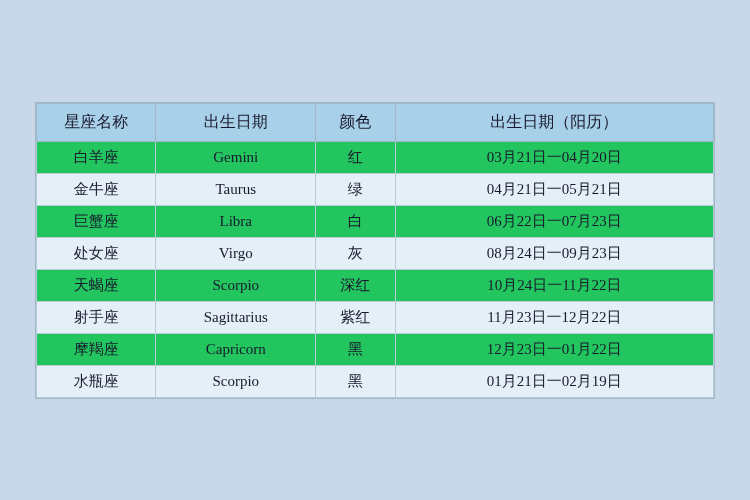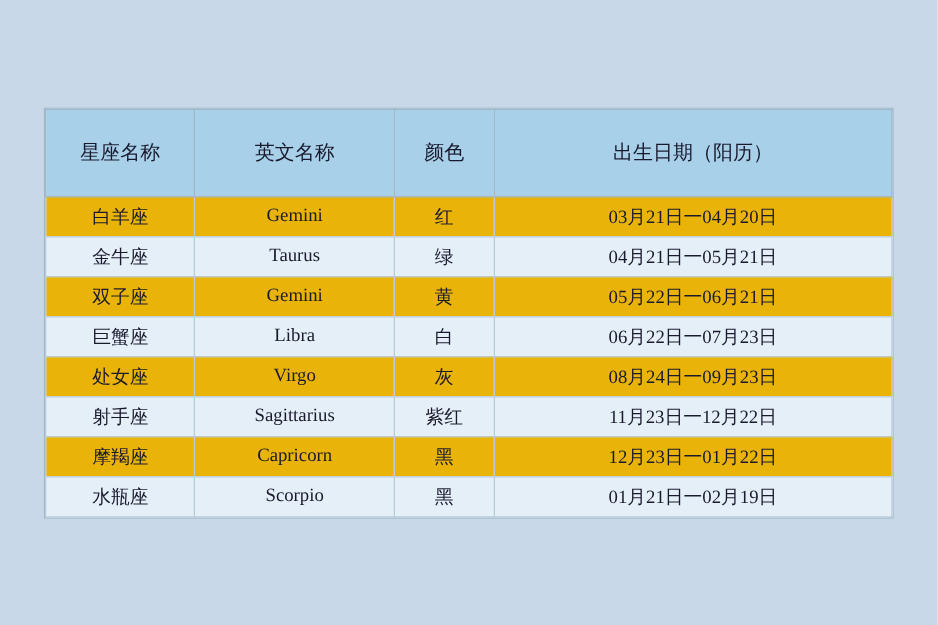--- a/index.html
+++ b/index.html
@@ -28,29 +28,29 @@
       width: 100%;
       border-collapse: collapse;
     }
 
     thead tr {
       background-color: #a8d0e8;
     }
 
     thead th {
       border: 1px solid #a0b8c8;
-      padding: 24px 12px;
+      padding: 8px 12px;
       text-align: center;
       font-size: 16px;
       font-weight: normal;
       color: #1a1a2e;
     }
 
     tbody tr {
-      background-color: #eab308;
+      background-color: #22c55e;
     }
 
     tbody tr:nth-child(even) {
       background-color: #e4eff8;
     }
 
     tbody td {
       border: 1px solid #b8ccd8;
       padding: 6px 12px;
       text-align: center;
@@ -64,55 +64,55 @@
     .col-date    { width: 320px; }
   </style>
 </head>
 <body>
 
 <div class="table-container">
   <table>
     <thead>
       <tr>
         <th class="col-chinese">星座名称</th>
-        <th class="col-english">英文名称</th>
+        <th class="col-english">出生日期</th>
         <th class="col-color">颜色</th>
         <th class="col-date">出生日期（阳历）</th>
       </tr>
     </thead>
     <tbody id="table-body">
     <tr>
           <td>白羊座</td>
           <td>Gemini</td>
           <td>红</td>
           <td>03月21日一04月20日</td>
         </tr>
         <tr>
           <td>金牛座</td>
           <td>Taurus</td>
           <td>绿</td>
           <td>04月21日一05月21日</td>
         </tr>
         <tr>
-          <td>双子座</td>
-          <td>Gemini</td>
-          <td>黄</td>
-          <td>05月22日一06月21日</td>
-        </tr>
-        <tr>
           <td>巨蟹座</td>
           <td>Libra</td>
           <td>白</td>
           <td>06月22日一07月23日</td>
         </tr>
         <tr>
           <td>处女座</td>
           <td>Virgo</td>
           <td>灰</td>
           <td>08月24日一09月23日</td>
+        </tr>
+        <tr>
+          <td>天蝎座</td>
+          <td>Scorpio</td>
+          <td>深红</td>
+          <td>10月24日一11月22日</td>
         </tr>
         <tr>
           <td>射手座</td>
           <td>Sagittarius</td>
           <td>紫红</td>
           <td>11月23日一12月22日</td>
         </tr>
         <tr>
           <td>摩羯座</td>
           <td>Capricorn</td>

